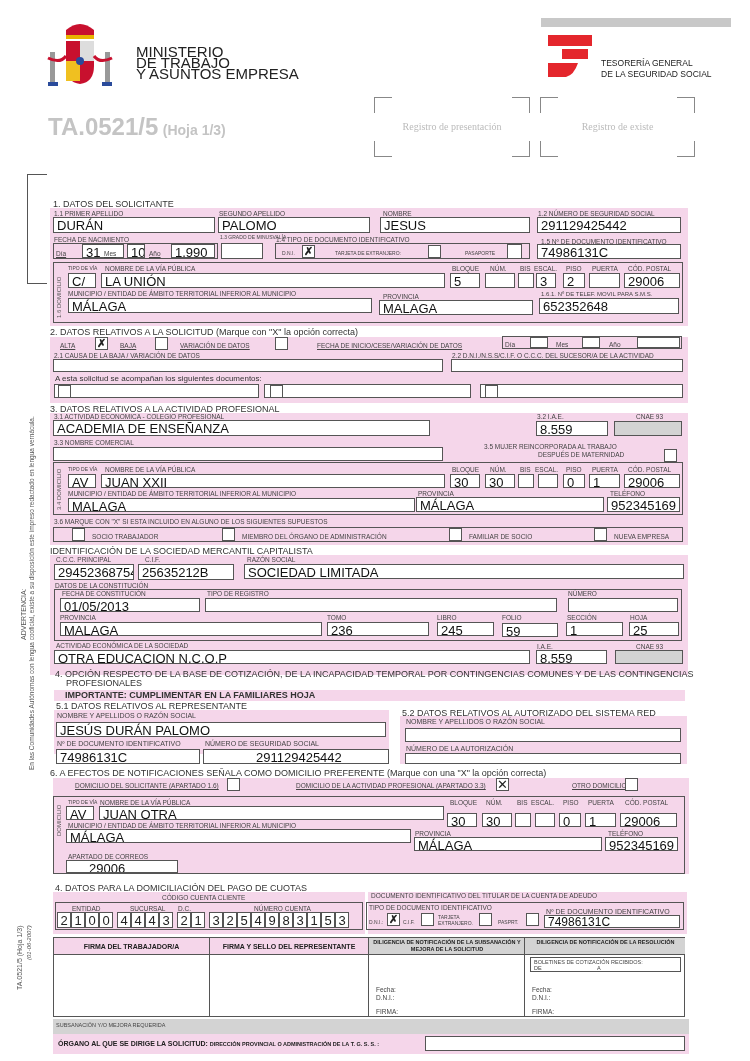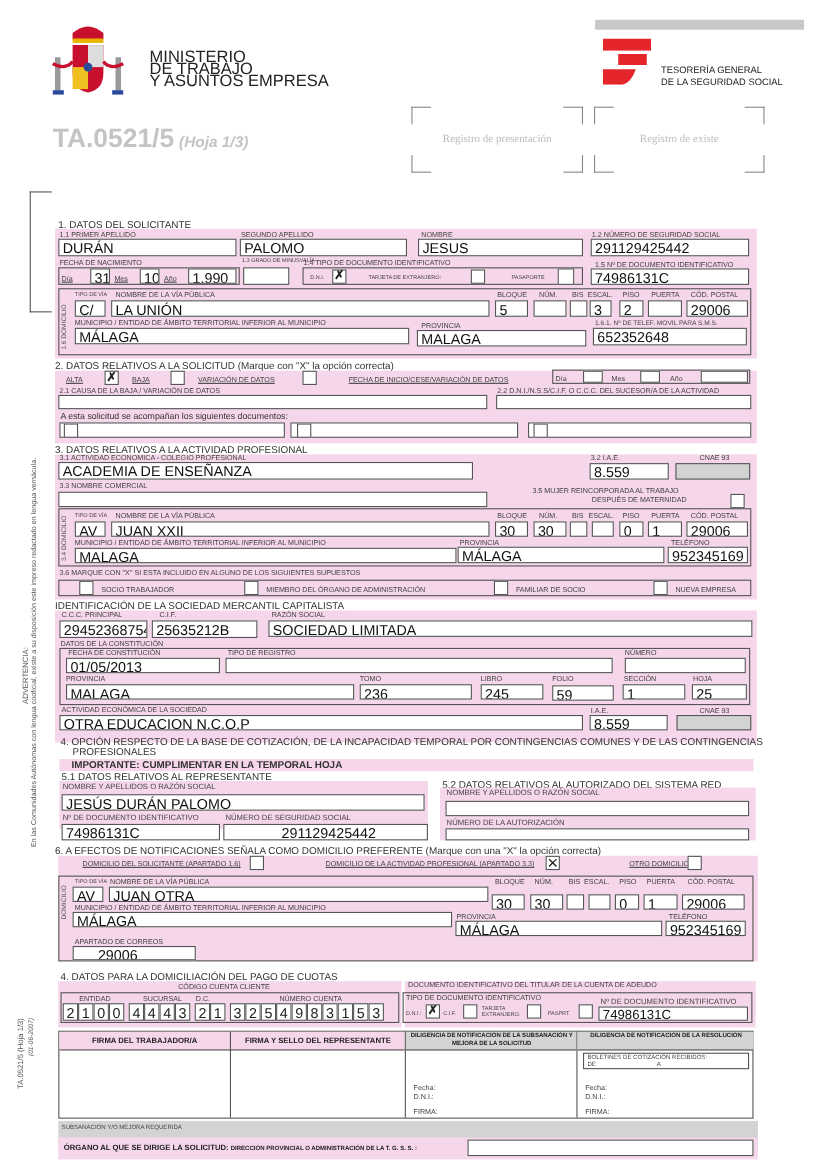--- a/index.html
+++ b/index.html
@@ -49,21 +49,21 @@
     <path d="M0 28 H30 Q26 40 18 42 H0 Z" fill="#e4262c"></path>
   </svg>
 </div>
 <div class="abs" style="left:601px;top:58px;font-size:8.5px;line-height:11px;color:#222;">
   <div>TESORERÍA GENERAL</div>
   <div>DE LA SEGURIDAD SOCIAL</div>
 </div>
 
 <div class="abs" style="left:48px;top:113px;color:#c4c4c4;font-weight:bold;">
   <span style="font-size:24px;">TA.0521/5</span>
-  <span style="font-size:14px;font-style:italic;">(Hoja 1/3)</span>
+  <span style="font-size:14px;">(Hoja 1/3)</span>
 </div>
 
 <div class="abs" style="left:374px;top:97px;width:156px;height:60px;">
   <div class="crn" style="left:0;top:0;border-width:1px 0 0 1px;"></div>
   <div class="crn" style="right:0;top:0;border-width:1px 1px 0 0;"></div>
   <div class="crn" style="left:0;bottom:0;border-width:0 0 1px 1px;"></div>
   <div class="crn" style="right:0;bottom:0;border-width:0 1px 1px 0;"></div>
   <div style="position:absolute;top:24px;width:100%;text-align:center;font-family:'Liberation Serif',serif;font-size:10px;color:#bbb;">Registro de presentación</div>
 </div>
 <div class="abs" style="left:540px;top:97px;width:155px;height:60px;">
@@ -90,21 +90,21 @@
 <div class="lbl" style="left:219px;top:210px;">SEGUNDO APELLIDO</div>
 <div class="box" style="left:218px;top:217px;width:152px;height:16px;">PALOMO</div>
 <div class="lbl" style="left:383px;top:210px;">NOMBRE</div>
 <div class="box" style="left:380px;top:217px;width:150px;height:16px;">JESUS</div>
 <div class="lbl" style="left:538px;top:210px;">1.2 NÚMERO DE SEGURIDAD SOCIAL</div>
 <div class="box" style="left:537px;top:217px;width:144px;height:16px;">291129425442</div>
 
 <div class="lbl" style="left:54px;top:236px;">FECHA DE NACIMIENTO</div>
 <div class="frame" style="left:53px;top:243px;width:165px;height:16px;"></div>
 <div class="lbl" style="left:56px;top:250px;text-decoration:underline;text-transform:none;">Día</div>
-<div class="box" style="left:82px;top:244px;width:18px;height:14px;">31</div>
+<div class="box" style="left:82px;top:244px;width:42px;height:14px;">31</div>
 <div class="lbl" style="left:104px;top:250px;text-decoration:underline;text-transform:none;">Mes</div>
 <div class="box" style="left:127px;top:244px;width:18px;height:14px;">10</div>
 <div class="lbl" style="left:149px;top:250px;text-decoration:underline;text-transform:none;">Año</div>
 <div class="box" style="left:171px;top:244px;width:44px;height:14px;">1.990</div>
 <div class="lbl" style="left:220px;top:234px;font-size:5px;">1.3 GRADO DE MINUSVALÍA</div>
 <div class="box" style="left:221px;top:243px;width:42px;height:16px;"></div>
 <div class="lbl" style="left:276px;top:236px;">1.4 TIPO DE DOCUMENTO IDENTIFICATIVO</div>
 <div class="frame" style="left:275px;top:243px;width:255px;height:16px;"></div>
 <div class="lbl" style="left:282px;top:250px;font-size:5px;">D.N.I.</div>
 <div class="chk" style="left:302px;top:245px;">✗</div>
@@ -252,21 +252,21 @@
 <div class="lbl" style="left:56px;top:642px;">ACTIVIDAD ECONÓMICA DE LA SOCIEDAD</div>
 <div class="box" style="left:54px;top:650px;width:476px;height:14px;">OTRA EDUCACION N.C.O.P</div>
 <div class="lbl" style="left:537px;top:643px;">I.A.E.</div>
 <div class="box" style="left:536px;top:650px;width:71px;height:14px;">8.559</div>
 <div class="lbl" style="left:636px;top:643px;">CNAE 93</div>
 <div class="box grey" style="left:615px;top:650px;width:68px;height:14px;"></div>
 
 <div class="sec" style="left:55px;top:669px;">4. OPCIÓN RESPECTO DE LA BASE DE COTIZACIÓN, DE LA INCAPACIDAD TEMPORAL POR  CONTINGENCIAS COMUNES Y DE LAS CONTINGENCIAS</div>
 <div class="sec" style="left:66px;top:678px;">PROFESIONALES</div>
 <div class="abs pink" style="left:54px;top:690px;width:631px;height:11px;"></div>
-<div class="sec" style="left:65px;top:690px;font-weight:bold;">IMPORTANTE: CUMPLIMENTAR EN LA TEMPORAL HOJA</div>
+<div class="sec" style="left:65px;top:690px;font-weight:bold;">IMPORTANTE: CUMPLIMENTAR EN LA FAMILIARES HOJA</div>
 
 <div class="sec" style="left:56px;top:701px;">5.1 DATOS RELATIVOS AL REPRESENTANTE</div>
 <div class="abs pink" style="left:54px;top:710px;width:335px;height:44px;"></div>
 <div class="lbl" style="left:57px;top:712px;font-size:7px;text-transform:none;">NOMBRE Y APELLIDOS O RAZÓN SOCIAL</div>
 <div class="box" style="left:56px;top:722px;width:330px;height:15px;">JESÚS DURÁN PALOMO</div>
 <div class="lbl" style="left:57px;top:740px;font-size:7px;">Nº DE DOCUMENTO IDENTIFICATIVO</div>
 <div class="box" style="left:56px;top:749px;width:144px;height:15px;">74986131C</div>
 <div class="lbl" style="left:205px;top:740px;font-size:7px;">NÚMERO DE SEGURIDAD SOCIAL</div>
 <div class="box" style="left:203px;top:749px;width:186px;height:15px;padding-left:52px;">291129425442</div>
 <div class="sec" style="left:402px;top:708px;">5.2 DATOS RELATIVOS AL AUTORIZADO DEL SISTEMA RED</div>

